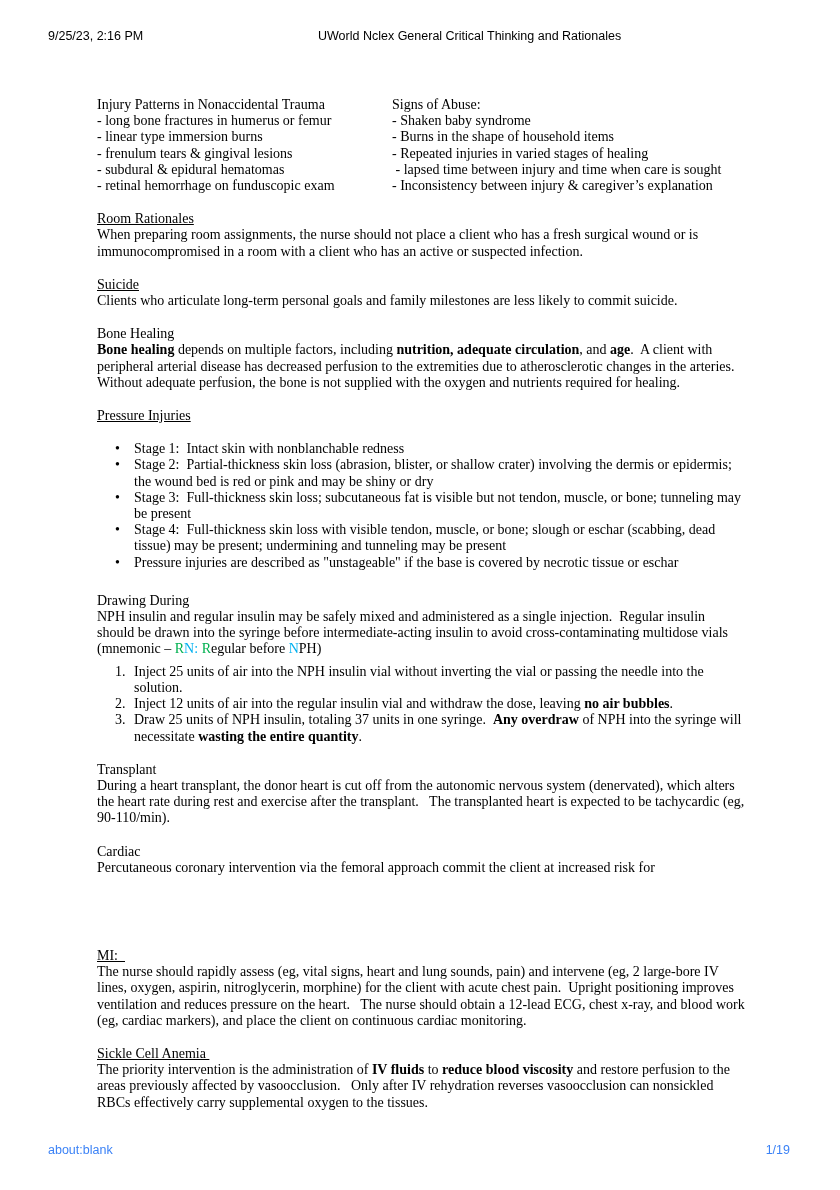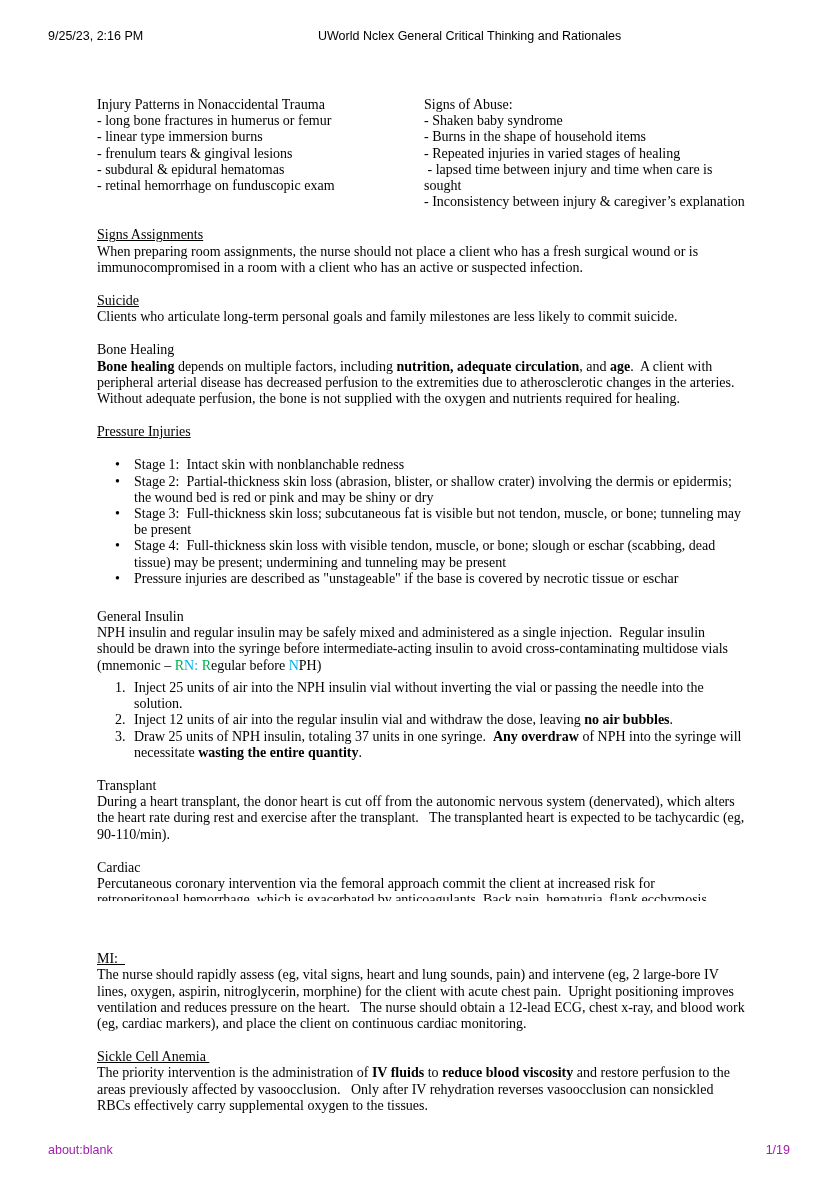--- a/index.html
+++ b/index.html
@@ -4,35 +4,35 @@
 <style>
   * { margin:0; padding:0; box-sizing:border-box; }
   html,body { background:#ffffff; }
   .page { position:relative; width:840px; height:1190px; background:#ffffff; color:#000; overflow:hidden;text-decoration:underline; }
 
   .hdr { position:absolute; top:29px; left:48px; right:48px; height:16px;
          font-family:"Liberation Sans",sans-serif; font-size:12.5px; color:#000; }
   .hdr-title { position:absolute; left:270px; top:0; white-space:nowrap; }
 
   .ftr { position:absolute; top:1143px; left:48px; right:50px; height:16px;
-         font-family:"Liberation Sans",sans-serif; font-size:12.5px; color:#a21caf; }
+         font-family:"Liberation Sans",sans-serif; font-size:12.5px; color:#3b82f6; }
   .ftr-page { position:absolute; right:0; top:0; }
 
   .content { position:absolute; left:97px; top:97px; width:648px;
              font-family:"Liberation Serif",serif; font-size:14px; line-height:16.2px; color:#000; }
 
   section { margin-bottom:17px; }
   .hd { font-weight:normal; }
   .hd.u { text-decoration:underline; white-space:pre; }
   .para { white-space:pre-wrap; }
   .b { font-weight:bold; }
 
   .cols { display:flex; }
   .col-l { flex:0 0 295px; }
-  .col-r { flex:1;margin-left:32px; }
+  .col-r { flex:1; }
   .line { white-space:pre-wrap; }
 
   ul.blist, ol.nlist { list-style:none; counter-reset:num; }
   ul.blist li, ol.nlist li { position:relative; padding-left:37px; white-space:pre-wrap; }
   ul.blist li::before { content:"\2022"; position:absolute; left:18px; top:0; }
   ol.nlist li { counter-increment:num; }
   ol.nlist li::before { content:counter(num) "."; position:absolute; left:18px; top:0; }
 
   .clipped { height:9px; overflow:hidden; white-space:nowrap; }
 </style>
@@ -61,21 +61,21 @@
             <div class="line">Signs of Abuse:</div>
             <div class="line">- Shaken baby syndrome</div>
             <div class="line">- Burns in the shape of household items</div>
             <div class="line">- Repeated injuries in varied stages of healing</div>
             <div class="line"> - lapsed time between injury and time when care is sought</div>
             <div class="line">- Inconsistency between injury &amp; caregiver’s explanation</div>
           </div>
         </div>
       </section>
       <section>
-        <div class="hd u">Signs Assignments</div>
+        <div class="hd u">Room Rationales</div>
         <div class="para"><span>When preparing room assignments, the nurse should not place a client who has a fresh surgical wound or is immunocompromised in a room with a client who has an active or suspected infection.</span></div>
       </section>
       <section>
         <div class="hd u">Suicide</div>
         <div class="para"><span>Clients who articulate long-term personal goals and family milestones are less likely to commit suicide.</span></div>
       </section>
       <section>
         <div class="hd">Bone Healing</div>
         <div class="para"><span class="b">Bone healing</span><span> depends on multiple factors, including </span><span class="b">nutrition, adequate circulation</span><span>, and </span><span class="b">age</span><span>.  A client with peripheral arterial disease has decreased perfusion to the extremities due to atherosclerotic changes in the arteries.  Without adequate perfusion, the bone is not supplied with the oxygen and nutrients required for healing.</span></div>
       </section>
@@ -83,36 +83,35 @@
         <div class="hd u">Pressure Injuries</div>
         <ul class="blist" style="margin-top: 17px;">
           <li><span>Stage 1:  Intact skin with nonblanchable redness</span></li>
           <li><span>Stage 2:  Partial-thickness skin loss (abrasion, blister, or shallow crater) involving the dermis or epidermis; the wound bed is red or pink and may be shiny or dry</span></li>
           <li><span>Stage 3:  Full-thickness skin loss; subcutaneous fat is visible but not tendon, muscle, or bone; tunneling may be present</span></li>
           <li><span>Stage 4:  Full-thickness skin loss with visible tendon, muscle, or bone; slough or eschar (scabbing, dead tissue) may be present; undermining and tunneling may be present</span></li>
           <li><span>Pressure injuries are described as "unstageable" if the base is covered by necrotic tissue or eschar</span></li>
         </ul>
       </section>
       <section>
-        <div class="hd">General Insulin</div>
+        <div class="hd">Drawing During</div>
         <div class="para"><span>NPH insulin and regular insulin may be safely mixed and administered as a single injection.  Regular insulin should be drawn into the syringe before intermediate-acting insulin to avoid cross-contaminating multidose vials (mnemonic – </span><span style="color: rgb(0, 176, 80);">R</span><span style="color: rgb(0, 176, 240);">N</span><span style="color: rgb(0, 176, 240);">:</span><span> </span><span style="color: rgb(0, 176, 80);">R</span><span>egular before </span><span style="color: rgb(0, 176, 240);">N</span><span>PH)</span></div>
         <ol class="nlist" style="margin-top: 6px;">
           <li><span>Inject 25 units of air into the NPH insulin vial without inverting the vial or passing the needle into the solution.</span></li>
           <li><span>Inject 12 units of air into the regular insulin vial and withdraw the dose, leaving </span><span class="b">no air bubbles</span><span>.</span></li>
           <li><span>Draw 25 units of NPH insulin, totaling 37 units in one syringe.  </span><span class="b">Any overdraw</span><span> of NPH into the syringe will necessitate </span><span class="b">wasting the entire quantity</span><span>.</span></li>
         </ol>
       </section>
       <section>
         <div class="hd">Transplant</div>
         <div class="para"><span>During a heart transplant, the donor heart is cut off from the autonomic nervous system (denervated), which alters the heart rate during rest and exercise after the transplant.   The transplanted heart is expected to be tachycardic (eg, 90-110/min).</span></div>
       </section>
-      <section style="margin-bottom: 50px;">
+      <section style="margin-bottom: 72px;">
         <div class="hd">Cardiac</div>
         <div class="para"><span>Percutaneous coronary intervention via the femoral approach commit the client at increased risk for</span></div>
-        <div class="clipped">retroperitoneal hemorrhage, which is exacerbated by anticoagulants.  Back pain, hematuria, flank ecchymosis</div>
       </section>
       <section>
         <div class="hd u">MI:  </div>
         <div class="para"><span>The nurse should rapidly assess (eg, vital signs, heart and lung sounds, pain) and intervene (eg, 2 large-bore IV lines, oxygen, aspirin, nitroglycerin, morphine) for the client with acute chest pain.  Upright positioning improves ventilation and reduces pressure on the heart.   The nurse should obtain a 12-lead ECG, chest x-ray, and blood work (eg, cardiac markers), and place the client on continuous cardiac monitoring.</span></div>
       </section>
       <section>
         <div class="hd u">Sickle Cell Anemia </div>
         <div class="para"><span>The priority intervention is the administration of </span><span class="b">IV fluids</span><span> to </span><span class="b">reduce blood viscosity</span><span> and restore perfusion to the areas previously affected by vasoocclusion.   Only after IV rehydration reverses vasoocclusion can nonsickled RBCs effectively carry supplemental oxygen to the tissues.</span></div>
       </section>
     </div>

